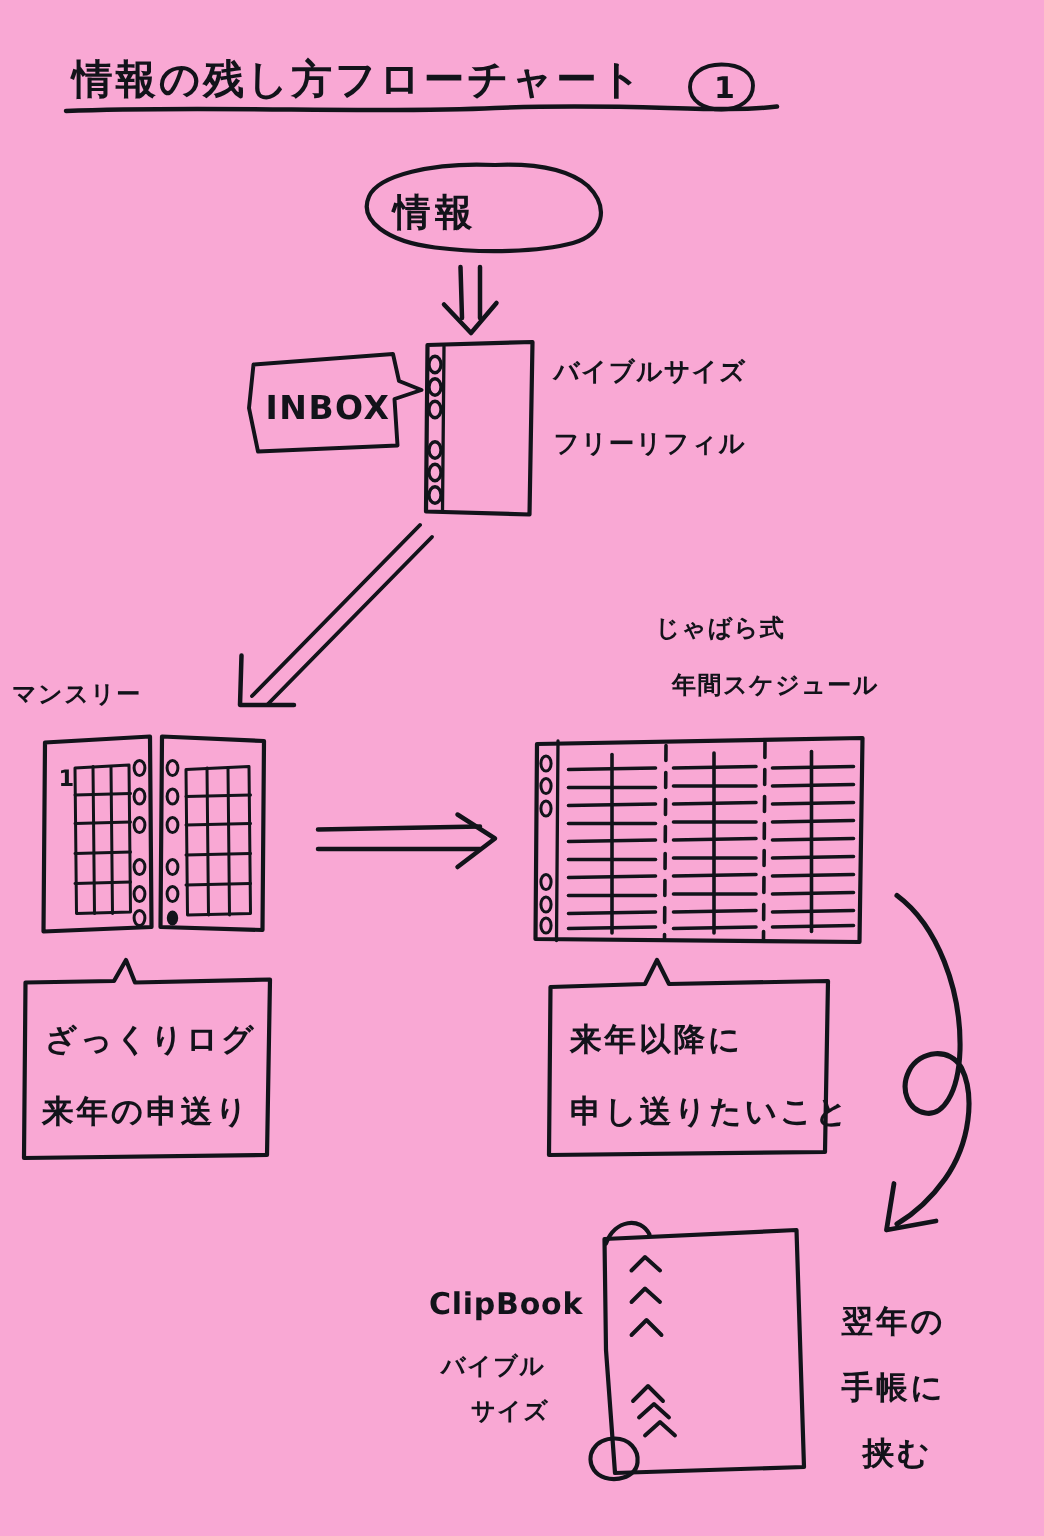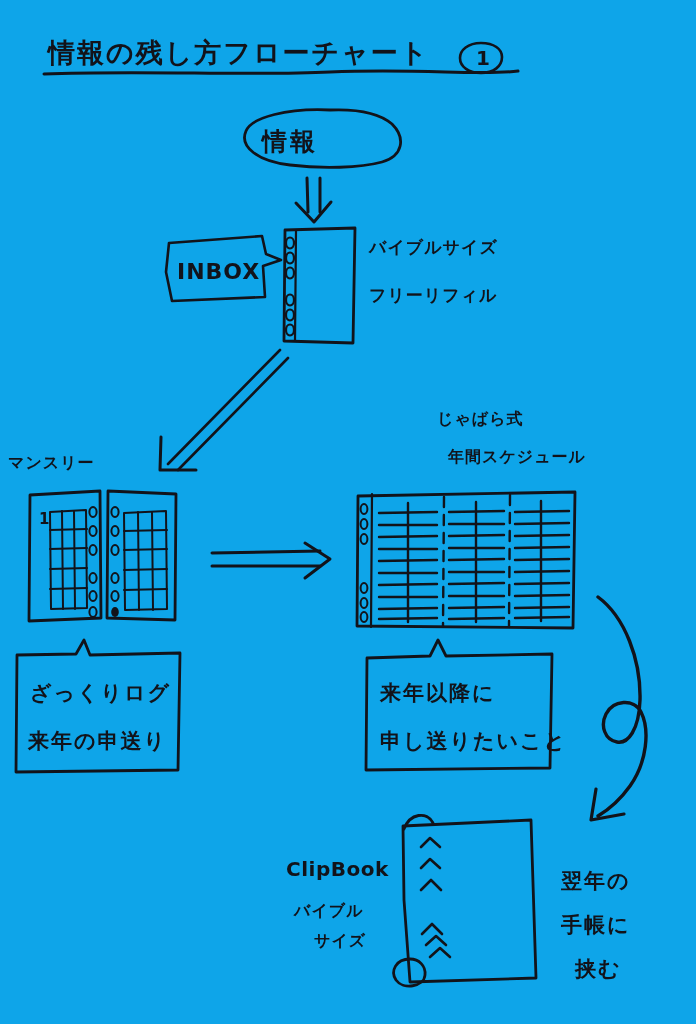--- a/index.html
+++ b/index.html
@@ -13,21 +13,21 @@
     height: 1024px;
     position: relative;
     overflow: hidden;
     font-family: "DejaVu Sans", sans-serif;
   }
   #sheet {
     position: absolute;
     left: 0; top: 0;
     width: 696px;
     height: 1024px;
-    background: #0ea5e9;
+    background: #f9a8d4;
   }
   svg.canvas {
     position: absolute;
     left: 0; top: 0;
     width: 696px;
     height: 1024px;
     display: block;
   }
   .ink {
     fill: none;

